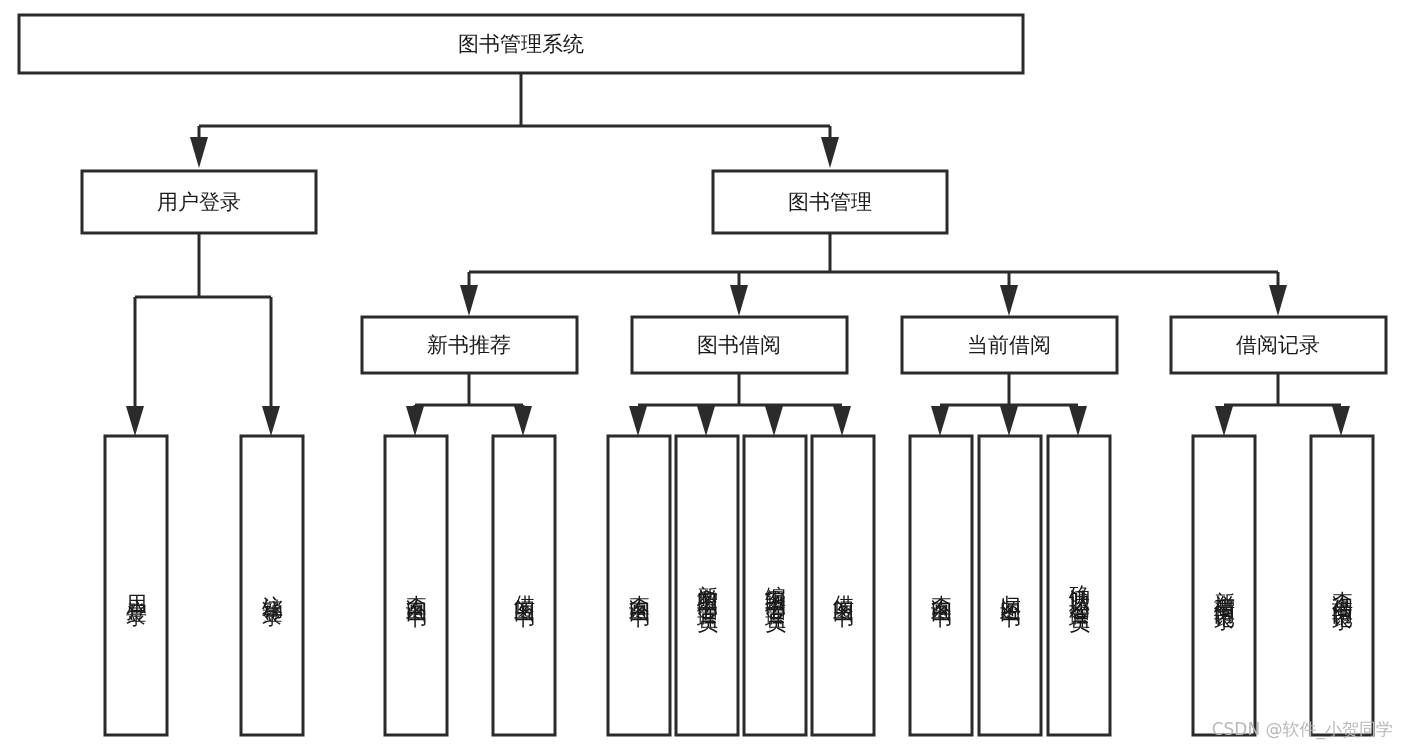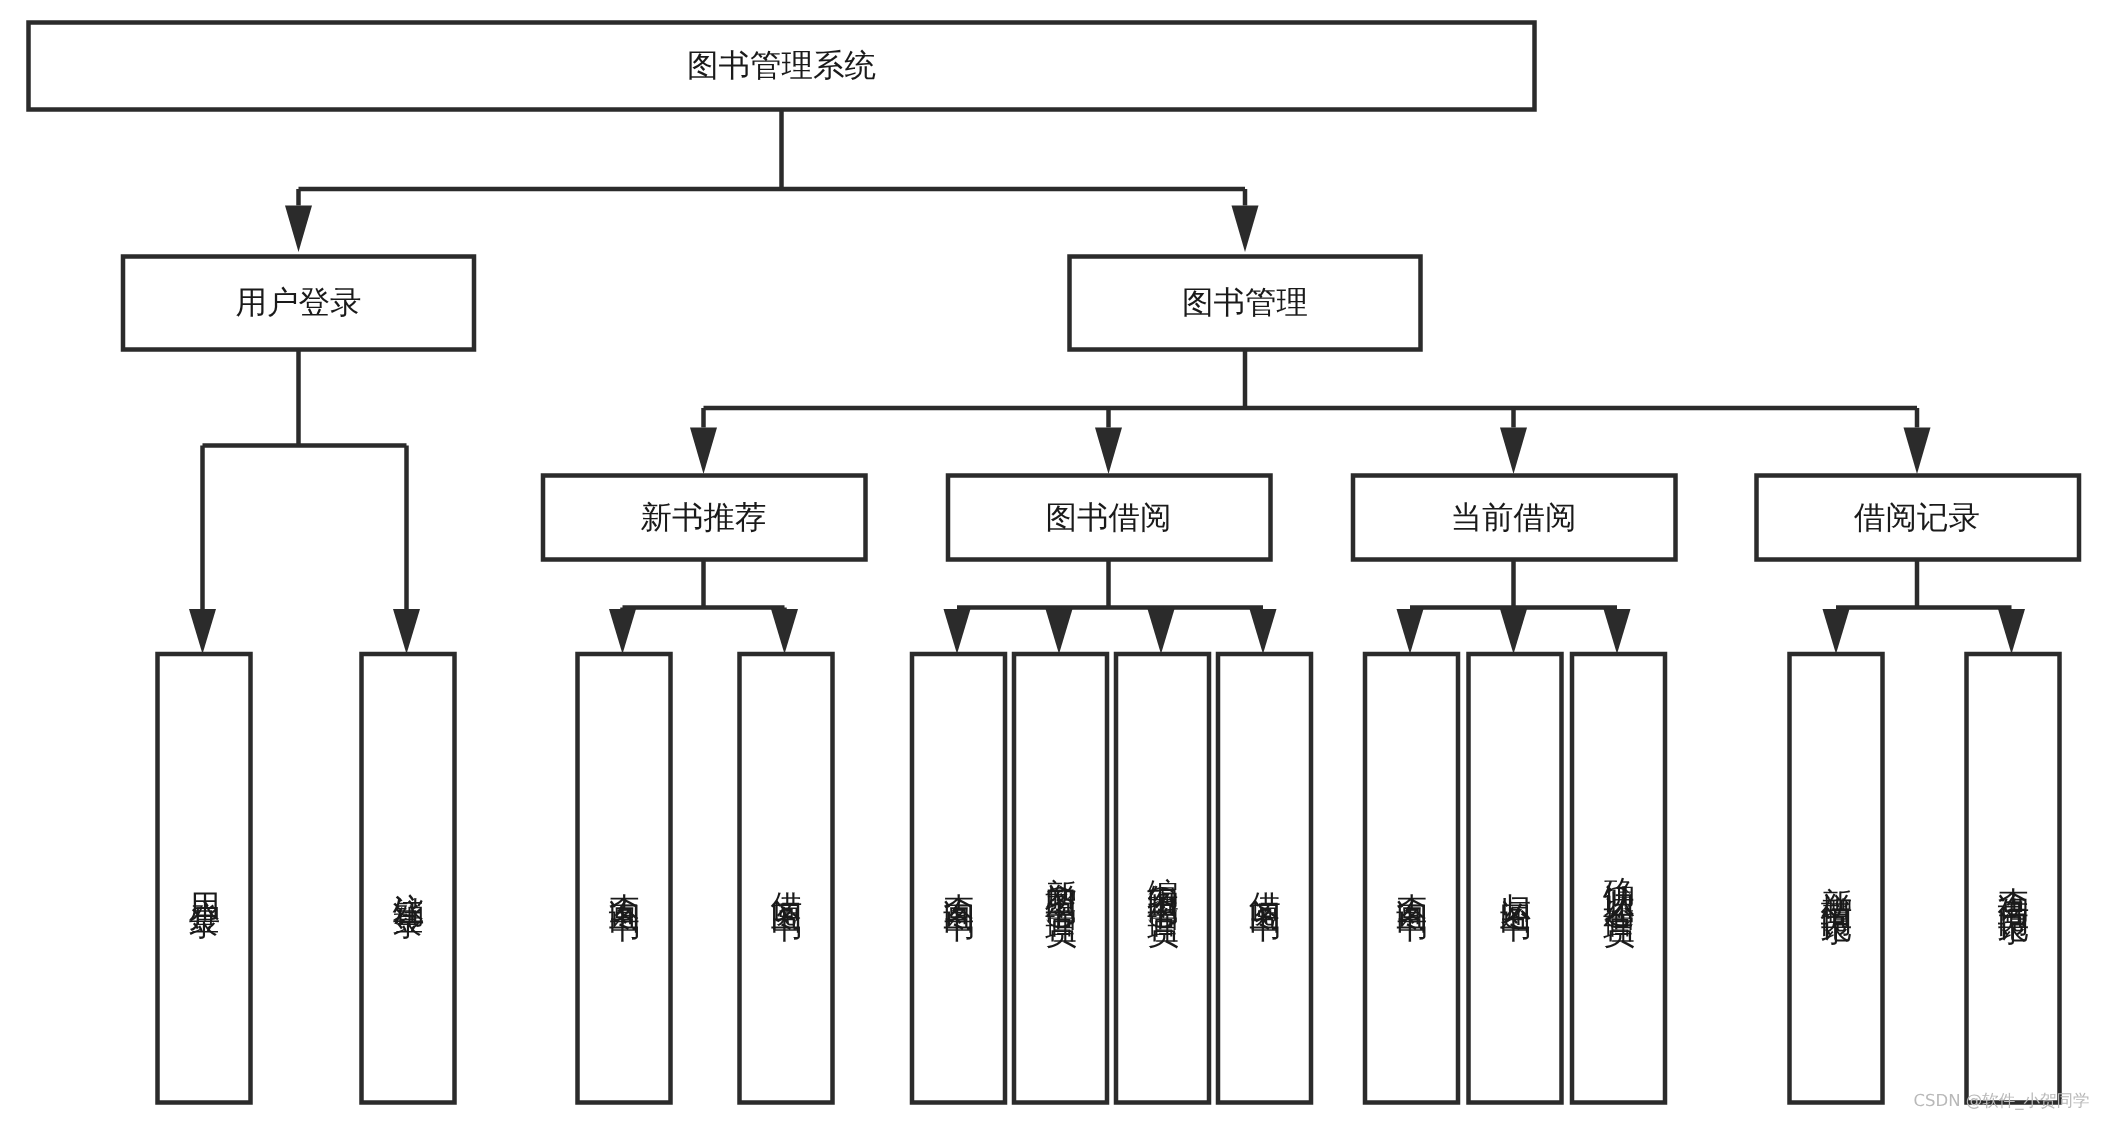--- a/index.html
+++ b/index.html
@@ -60,21 +60,21 @@
     align-items: center;
     justify-content: center;
     white-space: nowrap;
     pointer-events: none;
   }
   #watermark {
     position: absolute;
     right: 12px;
     bottom: 6px;
     font-family: "DejaVu Sans", "Liberation Sans", sans-serif;
-    font-size: 11px;
+    font-size: 17px;
     color: #b9b9b9;
     white-space: nowrap;
     user-select: none;
   }
 </style>
 </head>
 <body>
 
 <div id="diagram-root">
 

